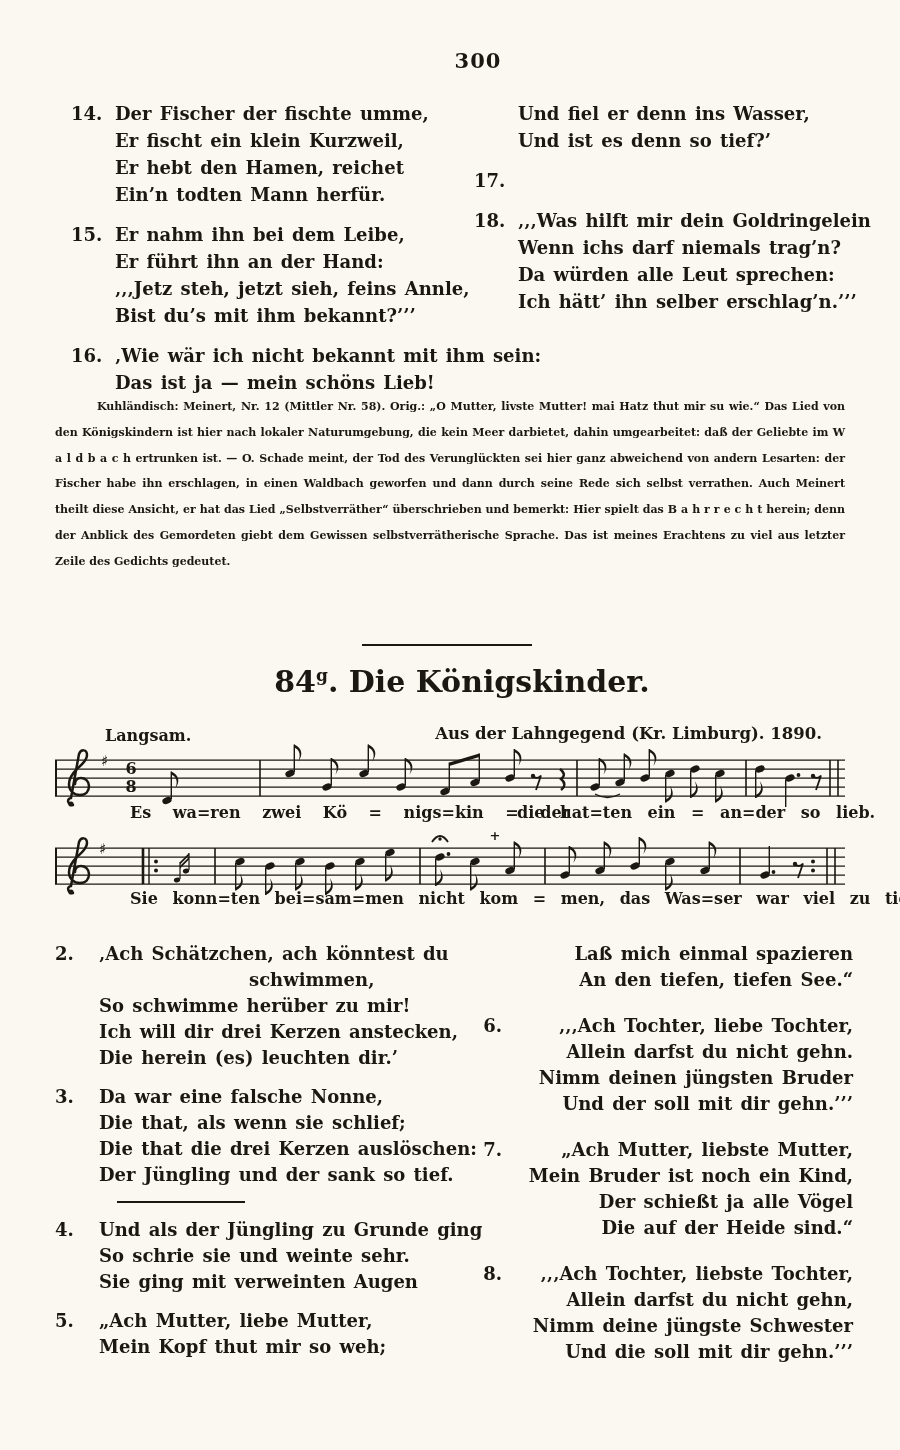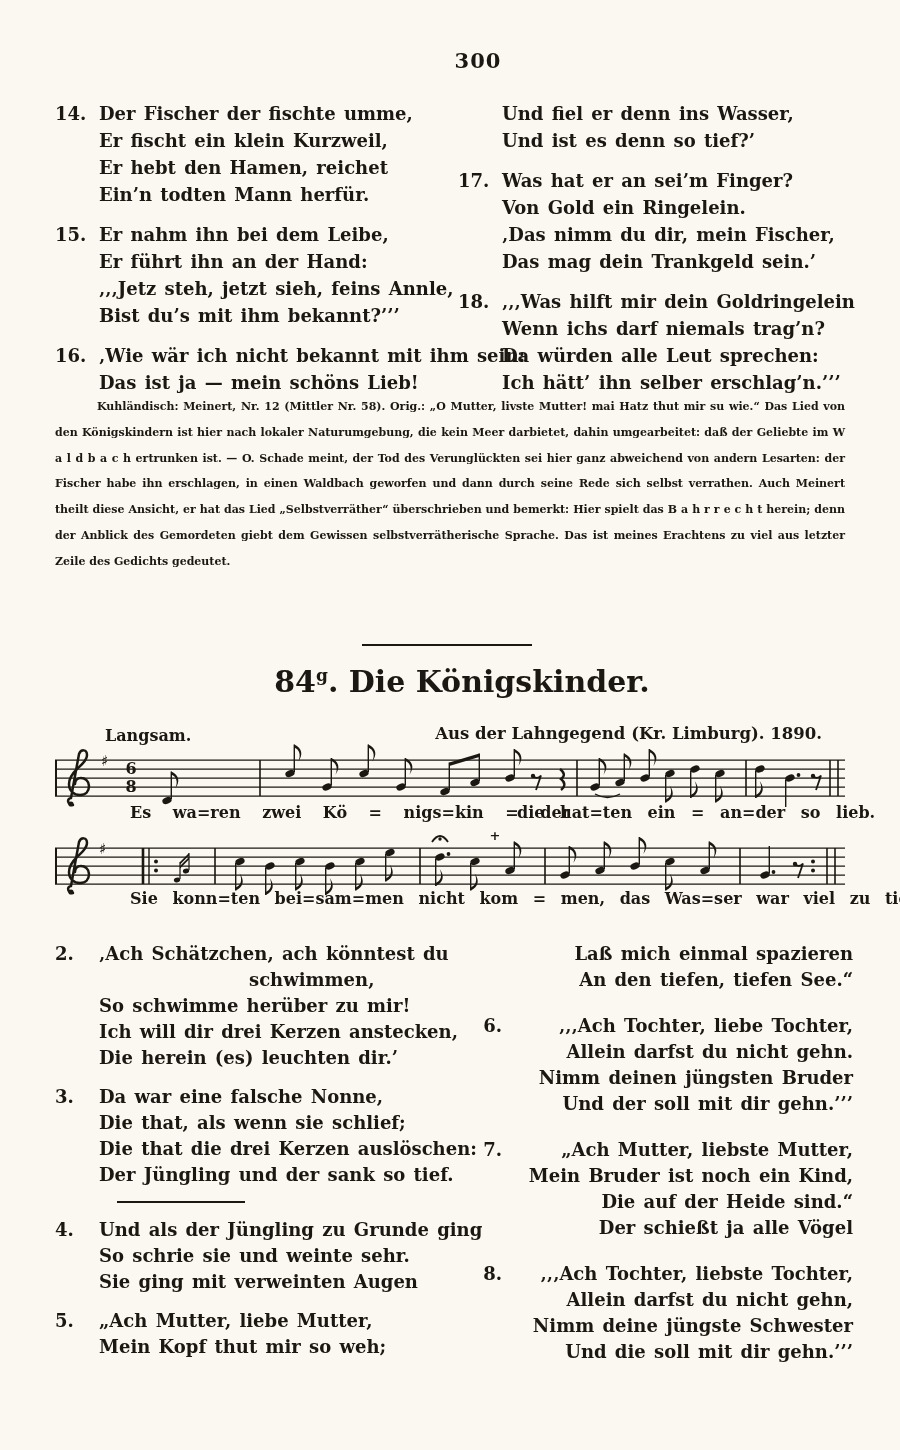--- a/index.html
+++ b/index.html
@@ -5,21 +5,21 @@
   html,body{margin:0;padding:0;}
   body{
     width:900px;height:1450px;position:relative;
     background:#faf8f1;color:#1b1712;
     font-family:"DejaVu Serif",serif;font-weight:700;
     overflow:hidden;
   }
   .pagenum{position:absolute;top:48px;left:0;width:100%;text-align:center;
     font-size:21px;letter-spacing:1px;padding-left:28px;}
   .cols{position:absolute;left:55px;width:798px;display:flex;gap:8px;}
-  .cols.top{top:100px;}
+  .cols.top{top:100px;margin-left:16px;}
   .cols.bottom{top:941px;}
   .col{flex:1;min-width:0;}
   .verse{display:flex;margin-bottom:13px;}
   .col-br .verse{margin-bottom:20px;text-align:right;}
   .vnum{width:44px;flex:none;font-size:18px;line-height:27px;}
   .bottom .vnum{line-height:26px;}
   .vbody{flex:1;min-width:0;}
   .vline{font-size:18px;line-height:27px;word-spacing:2px;white-space:nowrap;}
   .bottom .vline{line-height:26px;}
   .vline.hang{margin-left:150px;}
@@ -77,26 +77,20 @@
   <div class="col">
       <div class="verse">
         <span class="vnum"></span>
         <div class="vbody">
           <div class="vline">Und fiel er denn ins Wasser,</div>
           <div class="vline">Und ist es denn so tief?’</div>
         </div>
       </div>
       <div class="verse">
         <span class="vnum">17.</span>
-        <div class="vbody">
-          <div class="vline">Was hat er an sei’m Finger?</div>
-          <div class="vline">Von Gold ein Ringelein.</div>
-          <div class="vline">‚Das nimm du dir, mein Fischer,</div>
-          <div class="vline">Das mag dein Trankgeld sein.’</div>
-        </div>
       </div>
       <div class="verse">
         <span class="vnum">18.</span>
         <div class="vbody">
           <div class="vline">‚‚‚Was hilft mir dein Goldringelein</div>
           <div class="vline">Wenn ichs darf niemals trag’n?</div>
           <div class="vline">Da würden alle Leut sprechen:</div>
           <div class="vline">Ich hätt’ ihn selber erschlag’n.’’’</div>
         </div>
       </div>
@@ -321,22 +315,22 @@
           <div class="vline">Allein darfst du nicht gehn.</div>
           <div class="vline">Nimm deinen jüngsten Bruder</div>
           <div class="vline">Und der soll mit dir gehn.’’’</div>
         </div>
       </div>
       <div class="verse">
         <span class="vnum">7.</span>
         <div class="vbody">
           <div class="vline">„Ach Mutter, liebste Mutter,</div>
           <div class="vline">Mein Bruder ist noch ein Kind,</div>
+          <div class="vline">Der schießt ja alle Vögel</div>
           <div class="vline">Die auf der Heide sind.“</div>
-          <div class="vline">Der schießt ja alle Vögel</div>
         </div>
       </div>
       <div class="verse">
         <span class="vnum">8.</span>
         <div class="vbody">
           <div class="vline">‚‚‚Ach Tochter, liebste Tochter,</div>
           <div class="vline">Allein darfst du nicht gehn,</div>
           <div class="vline">Nimm deine jüngste Schwester</div>
           <div class="vline">Und die soll mit dir gehn.’’’</div>
         </div>

